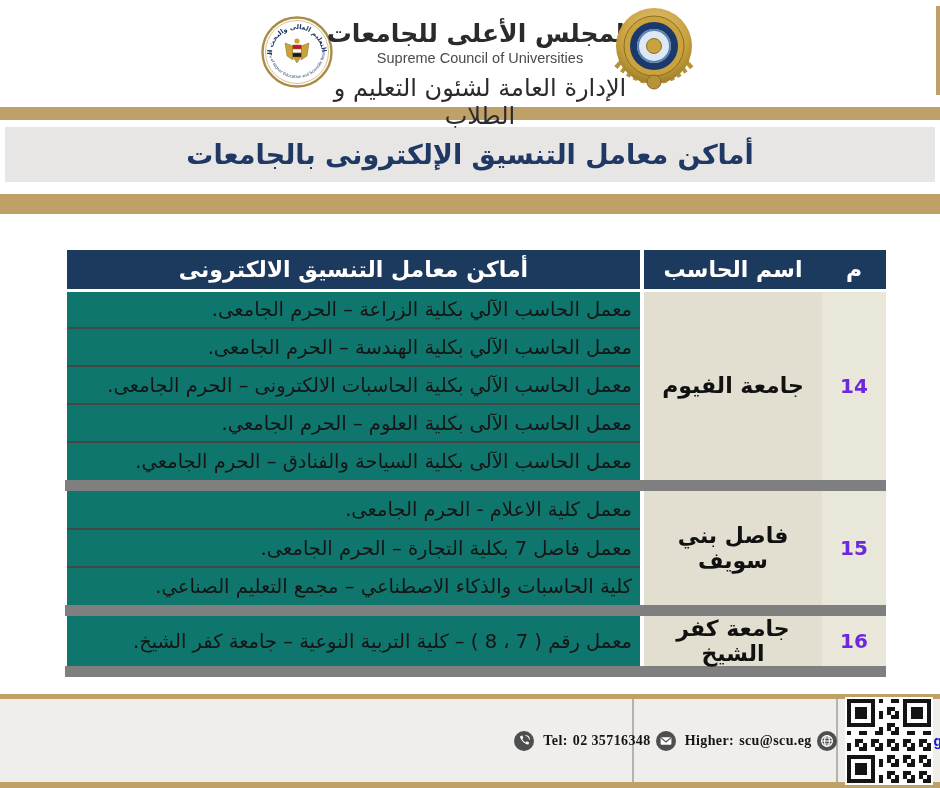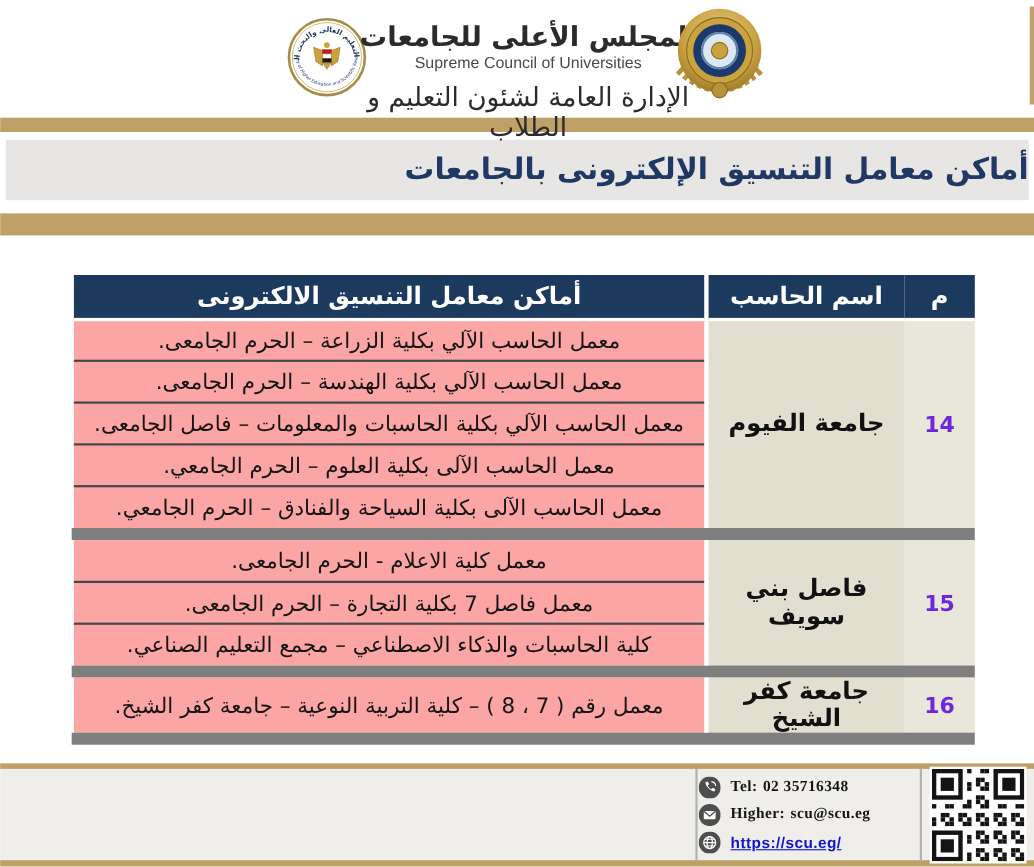--- a/index.html
+++ b/index.html
@@ -17,43 +17,43 @@
   .org{position:absolute;left:325px;top:20px;width:310px;text-align:center;color:#2b2b2b}
   .org-ar{font-size:25px;font-weight:bold;line-height:1.15}
   .org-en{font-size:14.5px;color:#4a4a4a;margin-top:1px;font-family:"Liberation Sans",sans-serif}
   .dept{font-size:24px;font-weight:normal;margin-top:8px}
   .scu-logo{position:absolute;left:606px;top:4px}
   .edge-line{position:absolute;right:0;top:6px;width:4px;height:89px;background:var(--gold)}
 
   
   .gold-bar-1{height:13px;background:var(--gold)}
   .gap7{height:7px}
-  .title-bar{height:55px;margin:0 5px;background:var(--titlebar-bg);display:flex;align-items:center;}
+  .title-bar{height:55px;margin:0 5px;background:var(--titlebar-bg);display:flex;align-items:center;justify-content:center}
   .title-bar h1{font-size:27px;font-weight:bold;color:var(--title-navy)}
   .gap12{height:12px}
   .gold-bar-2{height:20px;background:var(--gold)}
 
   
   table.labs{border-collapse:collapse;table-layout:fixed;width:821px;margin:36px 54px 0 65px}
   col.c-num{width:64px} col.c-uni{width:180px} col.c-loc{width:577px}
   .labs th{background:var(--navy);color:#fff;height:40px;font-size:22px;font-weight:bold;border-bottom:3px solid #fff}
   .labs th.gapL, .labs td.gapL{border-left:4px solid #fff}
-  .labs td.loc{background:#fca5a5;height:38px;font-size:19.5px;color:#151515;text-align:center;padding:2px 8px}
+  .labs td.loc{background:#0f766e;height:38px;font-size:19.5px;color:#151515;padding:2px 8px}
   .labs td.loc.b-top{border-top:2px solid var(--divider)}
   .labs td.uni{background:var(--beige-uni);font-size:22px;font-weight:bold;color:#111;text-align:center}
   .labs td.num{background:var(--beige-num);font-size:20px;font-weight:bold;color:#6d28d9;text-align:center}
   .labs tr.sep td{height:11px;background:var(--sep-gray);padding:0;line-height:0}
 
   
   footer{position:absolute;left:0;right:0;bottom:0;height:94px;background:var(--footer-bg);
          border-top:5px solid var(--gold);border-bottom:6px solid var(--gold);
          display:flex;align-items:stretch}
   .f-left{flex:1}
   .f-contacts{width:206px;border-left:2px solid #b3b3b3;border-right:2px solid #b3b3b3;
-              display:flex;flex-direction:column;justify-content:center;gap:5px;padding:4px 10px 4px 1px}
+              display:flex;flex-direction:row;justify-content:center;gap:5px;padding:4px 10px 4px 1px}
   .c-row{display:flex;align-items:center;gap:9px}
   .c-icon{width:20px;height:20px;flex:0 0 20px}
   .c-text{font-family:"Liberation Serif",serif;font-weight:bold;font-size:14px;color:#151515;letter-spacing:.4px;white-space:nowrap}
   .c-text .lbl{margin-right:5px}
   a.site{font-family:Liberation Sans, sans-serif;font-weight:bold;font-size:14px;color:var(--link-blue);text-decoration:underline;letter-spacing:.4px}
   .f-qr{width:102px;display:flex;align-items:center;justify-content:center}
   .qr-box{width:88px;height:88px;background:#fff;padding:2px}
 </style>
 </head>
 <body>
@@ -142,21 +142,21 @@
 
       <tr>
         <td class="num" rowspan="5">14</td>
         <td class="uni gapL" rowspan="5">جامعة الفيوم</td>
         <td class="loc gapL">معمل الحاسب الآلي بكلية الزراعة – الحرم الجامعى.</td>
       </tr>
       <tr>
           <td class="loc gapL b-top">معمل الحاسب الآلي بكلية الهندسة – الحرم الجامعى.</td>
         </tr>
       <tr>
-          <td class="loc gapL b-top">معمل الحاسب الآلي بكلية الحاسبات والمعلومات – فاصل الجامعى.</td>
+          <td class="loc gapL b-top">معمل الحاسب الآلي بكلية الحاسبات الالكترونى – الحرم الجامعى.</td>
         </tr>
       <tr>
           <td class="loc gapL b-top">معمل الحاسب الآلى بكلية العلوم – الحرم الجامعي.</td>
         </tr>
       <tr>
           <td class="loc gapL b-top">معمل الحاسب الآلى  بكلية السياحة والفنادق – الحرم الجامعي.</td>
         </tr>
       <tr class="sep">
           <td colspan="3"></td>
         </tr>

